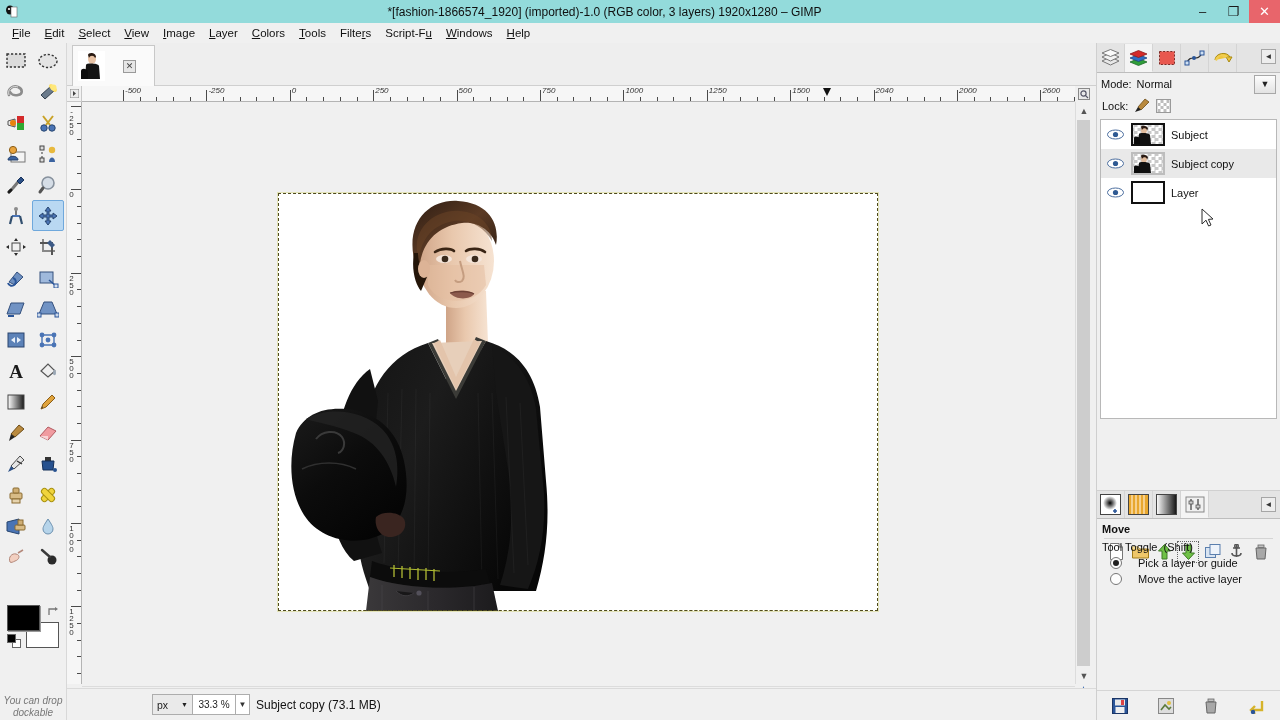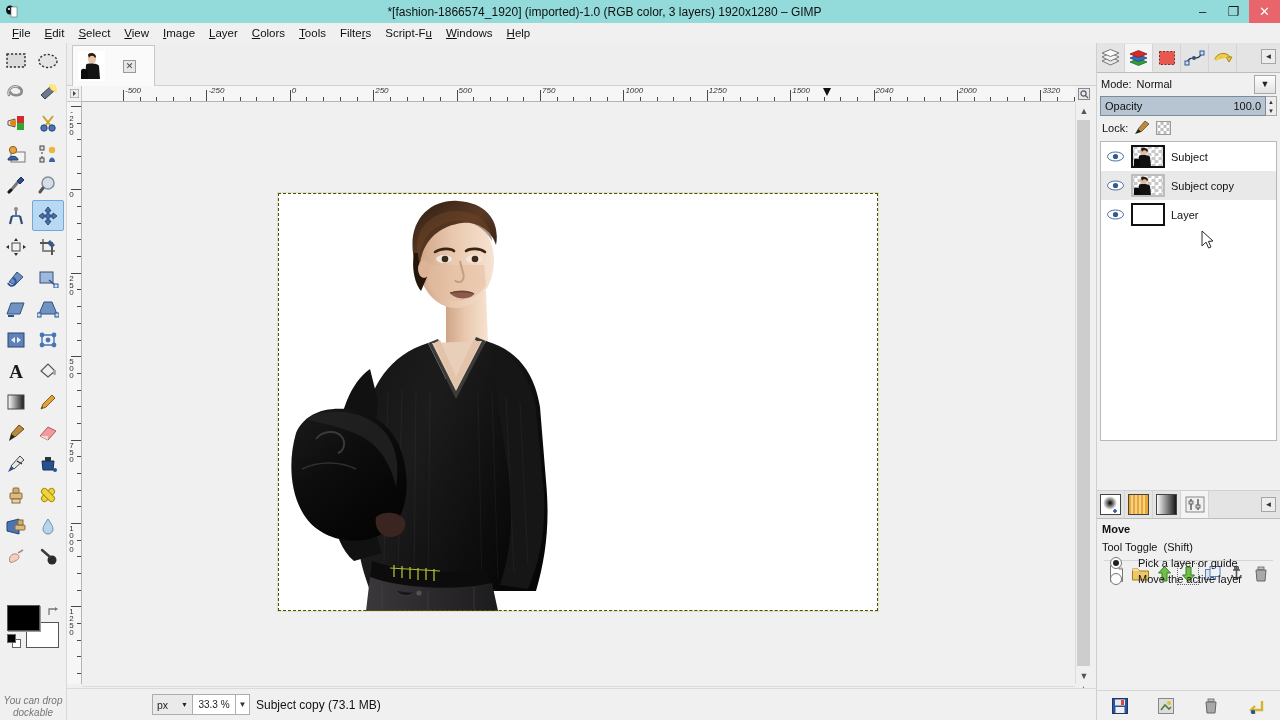--- a/index.html
+++ b/index.html
@@ -662,21 +662,21 @@
         <div class="rtick" style="left: 824.96px; top: 11px; width: 1px; height: 4px;"></div>
         <div class="rtick" style="left: 841.64px; top: 11px; width: 1px; height: 4px;"></div>
         <div class="rtick" style="left: 858.32px; top: 11px; width: 1px; height: 4px;"></div>
         <div class="rtick" style="left: 875px; top: 4px; width: 1px; height: 11px;"></div>
         <div class="rlabel" style="left: 877px; top: 1px;">2000</div>
         <div class="rtick" style="left: 891.68px; top: 11px; width: 1px; height: 4px;"></div>
         <div class="rtick" style="left: 908.36px; top: 11px; width: 1px; height: 4px;"></div>
         <div class="rtick" style="left: 925.04px; top: 11px; width: 1px; height: 4px;"></div>
         <div class="rtick" style="left: 941.72px; top: 11px; width: 1px; height: 4px;"></div>
         <div class="rtick" style="left: 958.4px; top: 4px; width: 1px; height: 11px;"></div>
-        <div class="rlabel" style="left: 960.4px; top: 1px;">3320</div>
+        <div class="rlabel" style="left: 960.4px; top: 1px;">2600</div>
         <div class="rtick" style="left: 975.08px; top: 11px; width: 1px; height: 4px;"></div>
         <div class="rtick" style="left: 991.76px; top: 11px; width: 1px; height: 4px;"></div>
         <div style="position: absolute; left: 741px; top: 2px; width: 0px; height: 0px; border-left: 4px solid transparent; border-right: 4px solid transparent; border-top: 8px solid rgb(17, 17, 17);"></div>
       </div>
 
     <div class="ruler-v" id="ruler-v">
         <div class="rtick" style="top: 4px; left: 4px; height: 1px; width: 10px;"></div>
         <div class="rlabel-v" style="top: 6px; left: 1px;">-250</div>
         <div class="rtick" style="top: 20.68px; left: 10px; height: 1px; width: 4px;"></div>
         <div class="rtick" style="top: 37.36px; left: 10px; height: 1px; width: 4px;"></div>
@@ -902,30 +902,20 @@
       </div>
       <div class="dock-menu-btn">◄</div>
     </div>
 
     <div class="mode-row">
       <span class="mode-label">Mode:</span>
       <span class="mode-label">Normal</span>
       <div class="mode-combo-btn">▼</div>
     </div>
 
-    <div class="opacity-row">
-      <div class="opacity-bar">
-        <span>Opacity</span>
-        <span>100.0</span>
-      </div>
-      <div class="spin">
-          <i>▲</i>
-          <i>▼</i>
-        </div>
-    </div>
 
     <div class="lock-row">
       <span class="lock-label">Lock:</span>
       <span>
         <svg width="16" height="15">
             <path d="M11 1 L15 4 L7 12 L4 9 Z" fill="#b98a3f" stroke="#6d4c16" stroke-width="0.8"></path>
             <path d="M4 9 L7 12 L1 14 Z" fill="#222"></path>
           </svg>
       </span>
       <span class="chk" style="display:inline-block;width:15px;height:14px;border:1px solid #9a9a9a"></span>

